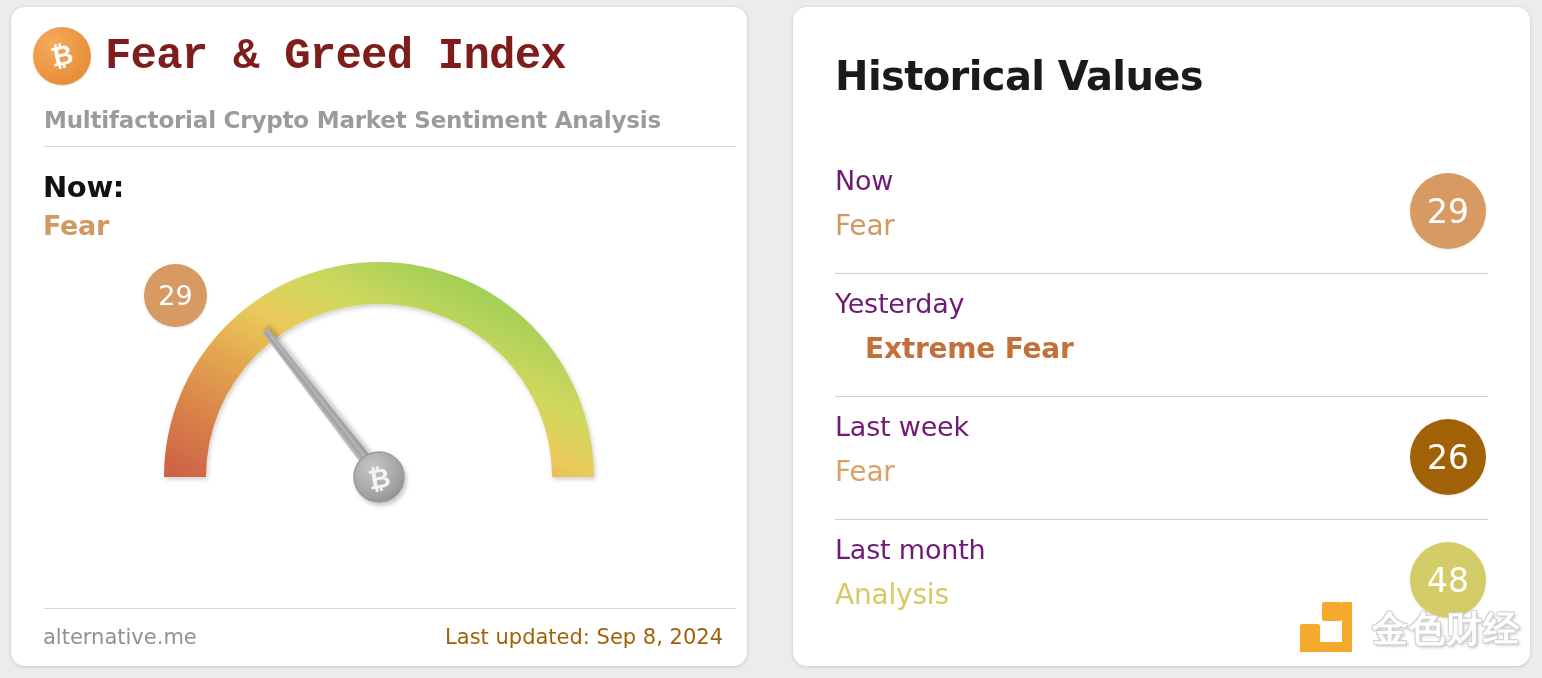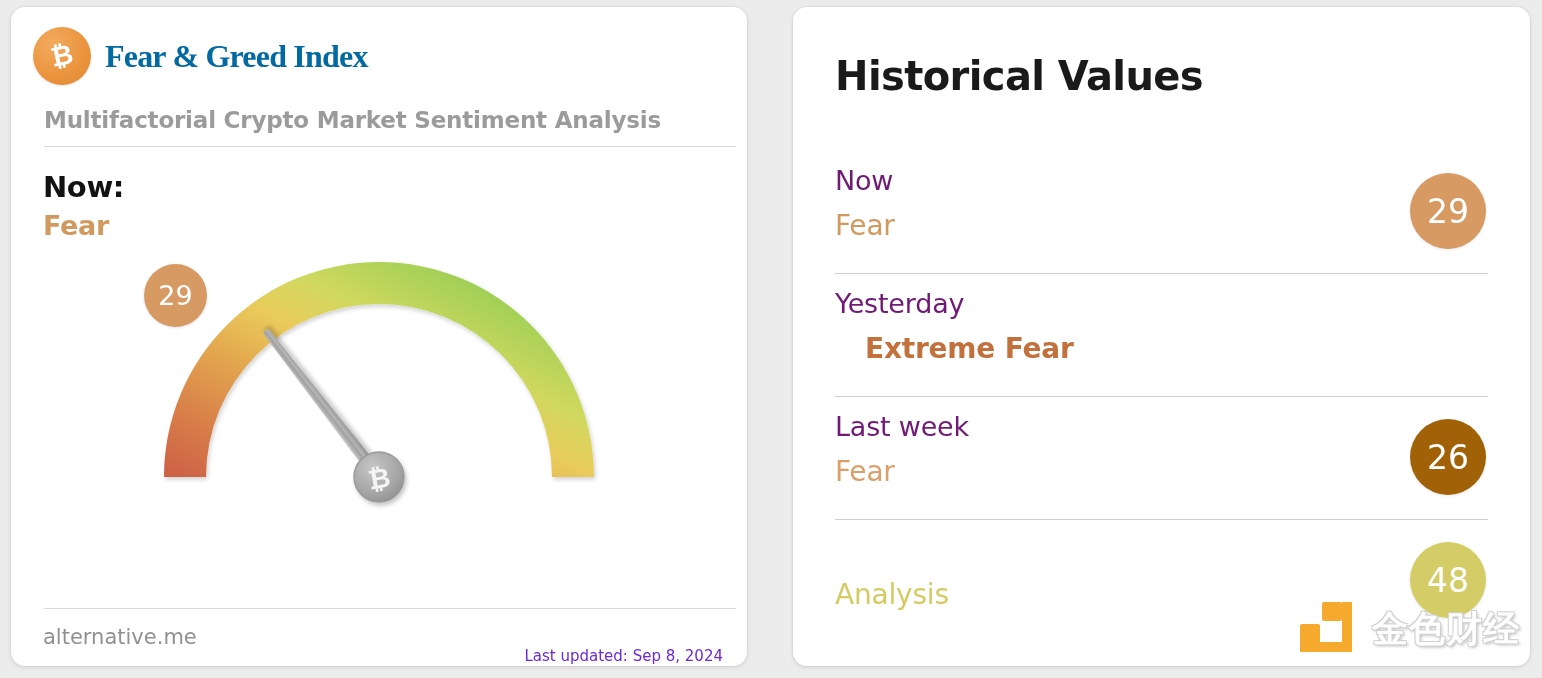--- a/index.html
+++ b/index.html
@@ -47,24 +47,24 @@
     width: 58px; height: 58px;
     border-radius: 50%;
     background: radial-gradient(circle at 34% 30%, #f3ab5e 0%, #eb9540 55%, #e0872f 100%);
     display: flex;
     align-items: center;
     justify-content: center;
     box-shadow: 0 1px 2px rgba(0,0,0,0.12);
   }
   .btc-badge svg { display:block; }
   .main-title {
-    font-family: Liberation Serif, serif;
-    font-size: 32px;
-    font-weight: 700;
-    color: #0369a1;
+    font-family: Liberation Mono, monospace;
+    font-size: 44px;
+    font-weight: 700;
+    color: #7f1d1d;
     letter-spacing: -0.8px;
     line-height: 1;
     white-space: nowrap;
   }
   .subtitle {
     position: absolute;
     left: 33px; top: 100px;
     font-size: 23px;
     color: #9b9b9b;
     font-weight: 700;
@@ -126,24 +126,23 @@
   }
   .footer-left {
     position: absolute;
     left: 32px; top: 618px;
     font-size: 21px;
     color: #919191;
   }
   .footer-right {
     position: absolute;
     right: 24px; top: 618px;
-    font-size: 15px;
-    color: #6d28d9;
+    font-size: 21px;
+    color: #a16207;
     white-space: nowrap;
-    margin-top: 22px;
   }
 
   
   .hist-title {
     position: absolute;
     left: 42px; top: 46px;
     font-size: 40px;
     font-weight: 700;
     color: #1a1a1a;
     letter-spacing: -0.6px;
@@ -305,20 +304,21 @@
         <div class="hist-class" style="color: rgb(194, 112, 60); font-weight: 700; margin-left: 30px;">Extreme Fear</div>
       </div>
 
       <div class="hist-row">
         <div class="hist-period">Last week</div>
         <div class="hist-class" style="color: rgb(219, 160, 106); font-weight: 400;">Fear</div>
         <div class="hist-circle" style="background: #a16207;">26</div>
       </div>
 
       <div class="hist-row">
+        <div class="hist-period">Last month</div>
         <div class="hist-class" style="color: rgb(214, 203, 99); font-weight: 400;">Analysis</div>
         <div class="hist-circle" style="background: rgb(212, 204, 102);">48</div>
       </div>
 
     </div>
 
     <div id="watermark">
       <span class="wm-mark">
         <svg width="62" height="58" viewBox="0 0 62 58" aria-hidden="true">
           <rect x="26" y="4" width="20" height="19" rx="2" fill="#f5a623"></rect>

